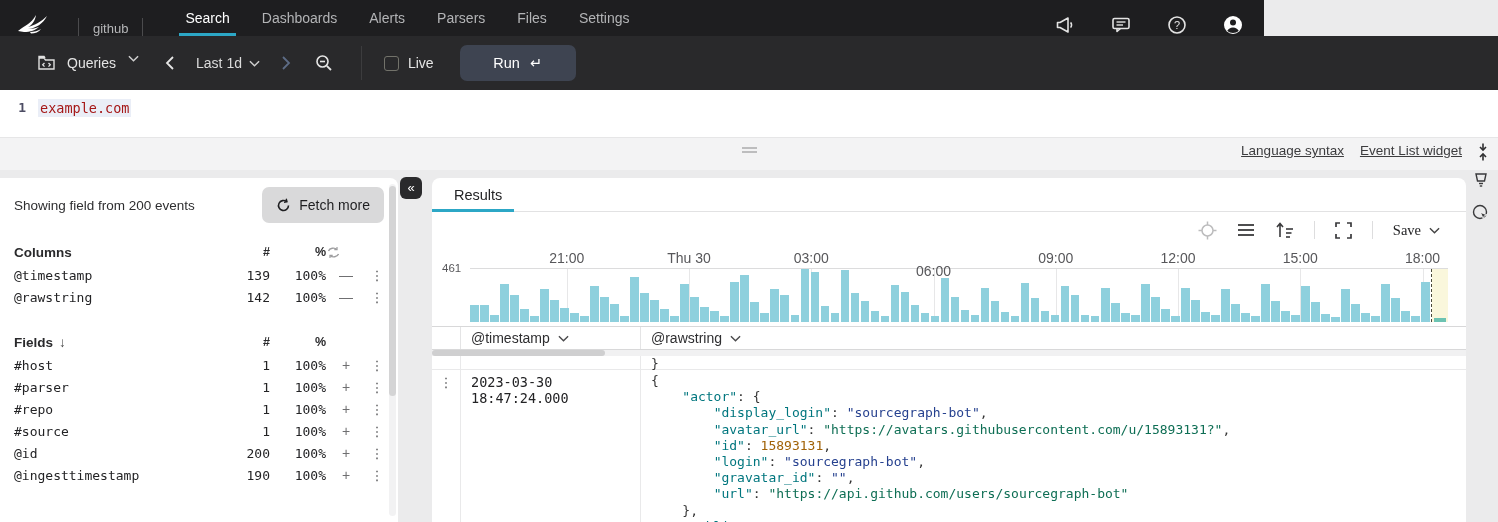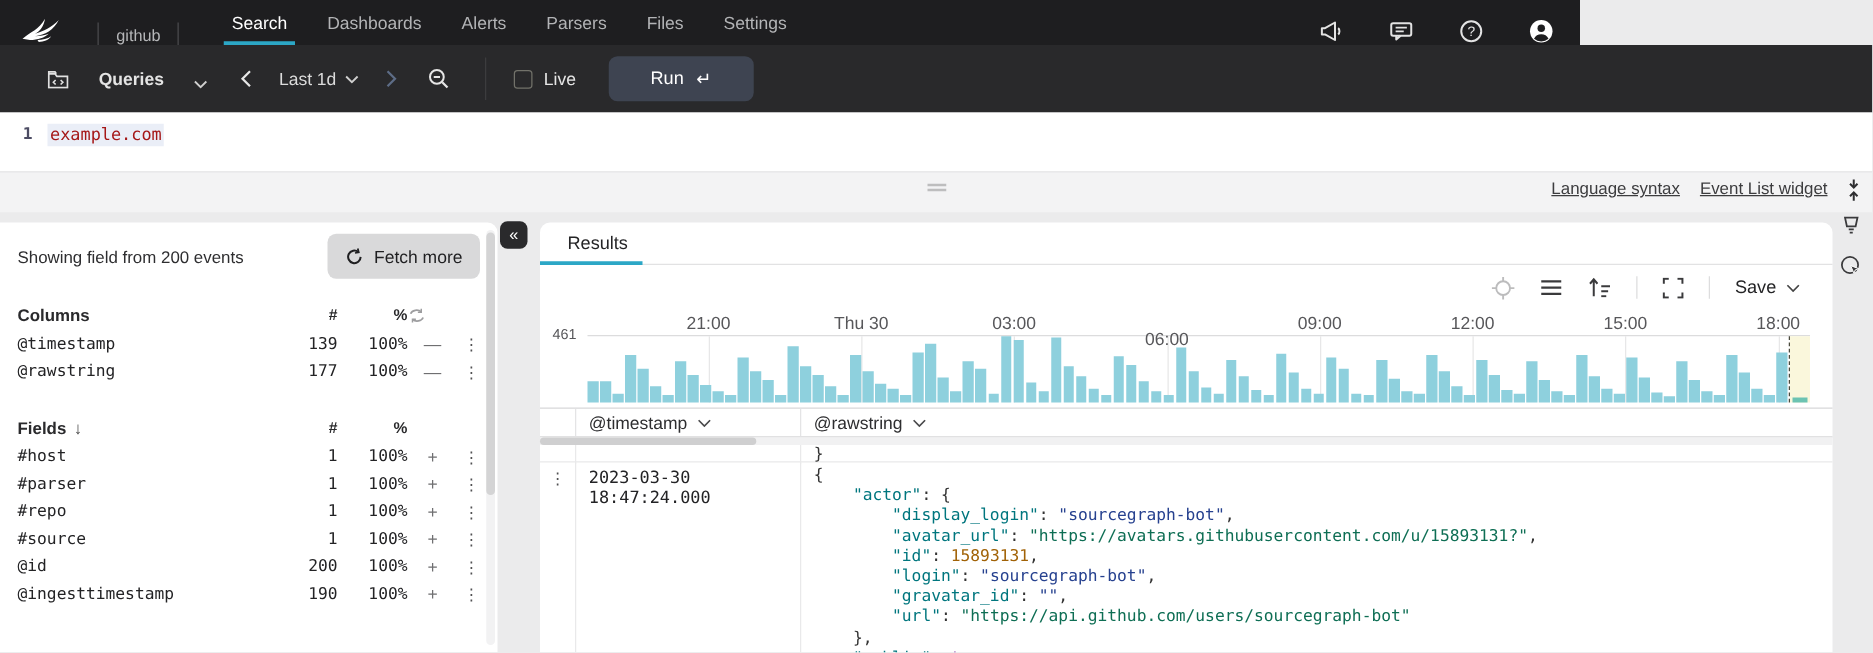--- a/index.html
+++ b/index.html
@@ -24,21 +24,21 @@
   .topicons { margin-left:auto; display:flex; align-items:center; gap:34px; padding-right:20px; }
   .topicon { width:22px; height:22px; display:flex; align-items:center; justify-content:center; cursor:pointer; }
 
   
   .toolbar { position:absolute; left:0; top:36px; width:1498px; height:54px; background:var(--toolbar_bg);
              display:flex; align-items:center; padding:0 16px; color:#e8e8e8; }
   .pill { background:#1a1a1c; border-radius:7px; height:36px; display:flex; align-items:center; }
   .view-pill { width:286px; padding:0 12px; cursor:pointer; }
   .view-pill .lbl { margin-left:10px; }
   .view-pill .chev { margin-left:auto; }
-  .queries-btn { display:flex; align-items:flex-end; gap:24px; margin-left:22px; cursor:pointer; color:#e4e4e4;font-weight:bold; }
+  .queries-btn { display:flex; align-items:flex-start; gap:12px; margin-left:22px; cursor:pointer; color:#e4e4e4; }
   .tz-pill { margin-left:auto; width:172px; padding:0 14px; font-size:14px; color:#ececec; cursor:pointer; }
   .tbtn { background:none; border:none; color:#dcdcdc; display:flex; align-items:center; gap:7px; cursor:pointer;
           font-size:14px; font-family:inherit; }
   .arrowbtn { margin-left:26px; }
   .range-btn { margin-left:22px; }
   .nextbtn { margin-left:22px; color:#5d6c86; }
   .zoomout { margin-left:24px; }
   .vdiv-dark { width:1px; height:34px; background:#3c3c3e; margin:0 22px 0 28px; }
   .live { display:flex; align-items:center; gap:9px; color:#e6e6e6; cursor:pointer; }
   .checkbox { width:15px; height:15px; border:1.5px solid #72726a; border-radius:3px; background:transparent; }
@@ -93,21 +93,21 @@
 
   
   .results-card { position:absolute; left:432px; top:178px; width:1034px; height:344px; background:#fff; border-radius:8px 8px 0 0; }
   .tabbar { position:relative; height:34px; border-bottom:1px solid #e2e2e3; display:flex; align-items:center; }
   .tab-label { margin-left:22px; font-size:14.5px; color:#242426; cursor:pointer; }
   .tab-underline { position:absolute; left:0; bottom:-1px; width:82px; height:3px; background:var(--accent_teal); }
   .results-toolbar { height:36px; display:flex; align-items:center; justify-content:flex-end; gap:20px; padding-right:26px; }
   .rt-icon { display:flex; align-items:center; cursor:pointer; }
   .rt-div { width:1px; height:18px; background:#ddddde; }
   .save-btn { display:flex; align-items:center; gap:8px; font-size:14.5px; color:#242426; background:none; border:none;
-              cursor:pointer; font-family:Liberation Sans, sans-serif; }
+              cursor:pointer; font-family:Liberation Serif, serif; }
 
   
   .chart { position:relative; margin:20px 18px 0 38px; height:54px; }
   .plot { position:relative; width:100%; height:54px; border-top:1px solid #dcdcdd; }
   .ylab { position:absolute; left:-28px; top:-7px; font-size:11.5px; color:#57575a; }
   .gridv { position:absolute; top:0; bottom:0; width:1px; background:#e7e7e8; }
   .ticklab { position:absolute; top:-19px; transform:translateX(-50%); font-size:14px; color:#57575a; white-space:nowrap; }
   .bars { position:absolute; left:0; right:18px; top:0; bottom:0; display:flex; align-items:flex-end; gap:1.5px; }
   .bar { flex:1 1 0; background:var(--bar_blue); min-height:3px; }
   .now-line { position:absolute; right:16px; top:0; bottom:0; width:0; border-left:1.5px dashed #4a4a3c; }
@@ -299,21 +299,21 @@
       <div id="columns-rows">
           <div class="frow">
       <span class="fname">@timestamp</span>
       <span class="fcount">139</span>
       <span class="fpct">100%</span>
       <span class="faction">—</span>
       <span class="fkebab">⋮</span>
     </div>
           <div class="frow">
       <span class="fname">@rawstring</span>
-      <span class="fcount">177</span>
+      <span class="fcount">142</span>
       <span class="fpct">100%</span>
       <span class="faction">—</span>
       <span class="fkebab">⋮</span>
     </div>
         </div>
     </div>
 
     <div class="fields-block">
       <div class="sect-head">
         <span class="sect-title">

